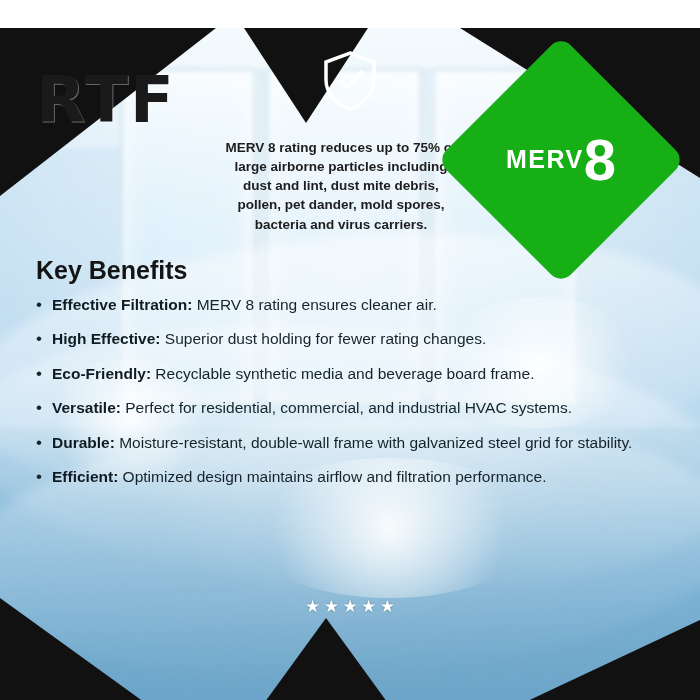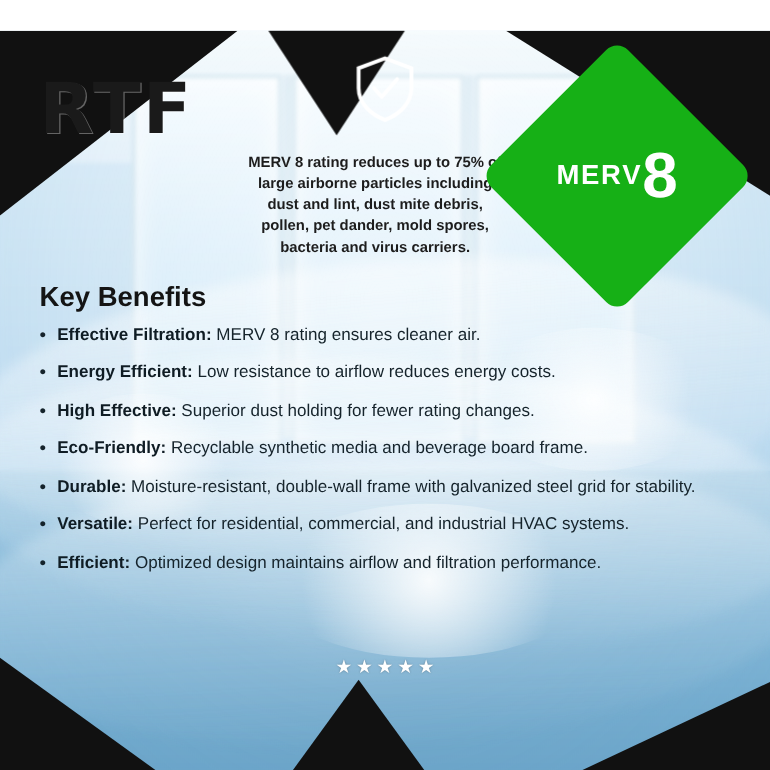--- a/index.html
+++ b/index.html
@@ -318,25 +318,24 @@
 
   <div class="merv-badge"></div>
   <div class="merv-badge-inner">
     <div class="merv-label">MERV</div>
     <div class="merv-value">8</div>
   </div>
 
   <div class="benefits-title">Key Benefits</div>
   <ul class="benefits-list">
     <li class="benefit-item"><span class="benefit-strong">Effective Filtration:</span><span> MERV 8 rating ensures cleaner air.</span></li>
-    <li class="benefit-item"><span class="benefit-strong">Energy Efficient:</span><span> Low resistance to airflow reduces energy costs.</span></li>
     <li class="benefit-item"><span class="benefit-strong">High Effective:</span><span> Superior dust holding for fewer rating changes.</span></li>
     <li class="benefit-item"><span class="benefit-strong">Eco-Friendly:</span><span> Recyclable synthetic media and beverage board frame.</span></li>
+    <li class="benefit-item"><span class="benefit-strong">Versatile:</span><span> Perfect for residential, commercial, and industrial HVAC systems.</span></li>
     <li class="benefit-item"><span class="benefit-strong">Durable:</span><span> Moisture-resistant, double-wall frame with galvanized steel grid for stability.</span></li>
-    <li class="benefit-item"><span class="benefit-strong">Versatile:</span><span> Perfect for residential, commercial, and industrial HVAC systems.</span></li>
     <li class="benefit-item"><span class="benefit-strong">Efficient:</span><span> Optimized design maintains airflow and filtration performance.</span></li>
   </ul>
 
   <div class="stars">
     <span class="star">★</span>
     <span class="star">★</span>
     <span class="star">★</span>
     <span class="star">★</span>
     <span class="star">★</span>
   </div>

